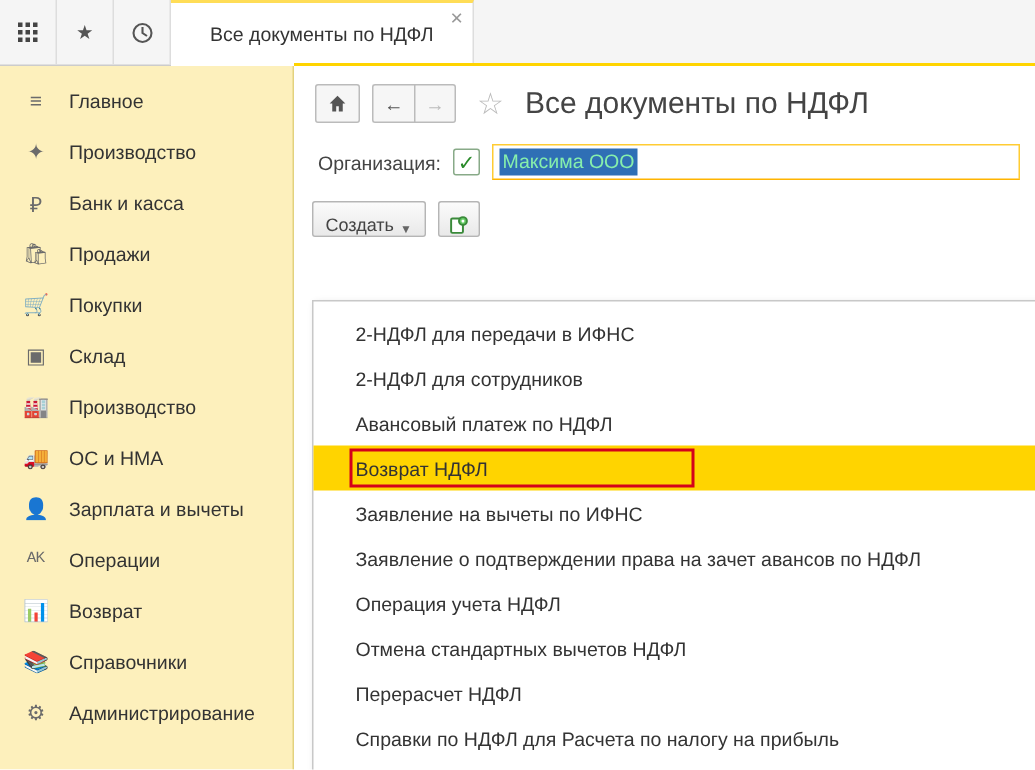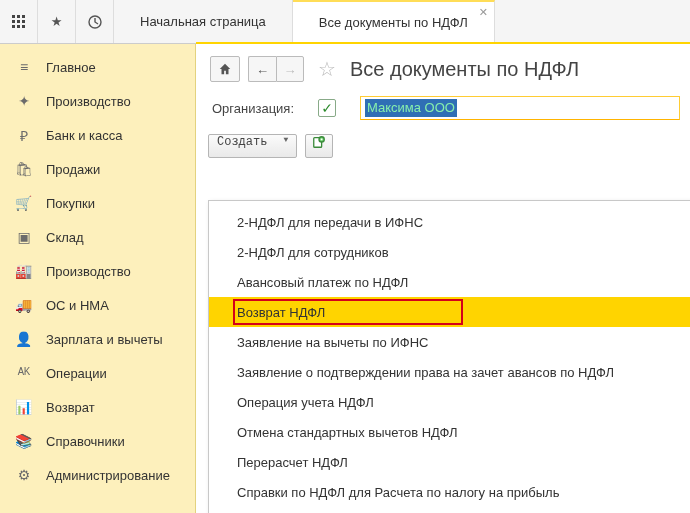--- a/index.html
+++ b/index.html
@@ -24,28 +24,28 @@
   .heading { display: flex; align-items: center; gap: 8px; margin-bottom: 14px; padding-left: 4px; }
   .navbtn { width: 28px; height: 26px; border: 1px solid #bbb; background: #f6f6f6; display: inline-flex; align-items: center; justify-content: center; border-radius: 2px; cursor: pointer; color: #555; }
   .navbtn.box { width: 30px; }
   .navbtn.disabled { color: #bbb; cursor: default; }
   .navgroup { display: inline-flex; }
   .navgroup .navbtn:first-child { border-right: none; border-radius: 2px 0 0 2px; }
   .navgroup .navbtn:last-child { border-radius: 0 2px 2px 0; }
   .star-big { font-size: 20px; color: #bbb; margin: 0 6px 0 6px; cursor: pointer; }
   .title { font-size: 20px; color: #444; }
 
-  .orgrow { display: flex; align-items: center; gap: 24px; padding-left: 6px; margin-bottom: 14px; }
+  .orgrow { display: flex; align-items: center; gap: 8px; padding-left: 6px; margin-bottom: 14px; }
   .orgrow label { color: #444; }
   .chk { width: 18px; height: 18px; border: 1px solid #8a8; display: inline-flex; align-items: center; justify-content: center; color: #2a8a2a; font-size: 14px; border-radius: 2px; }
   .orginput { flex: 1; height: 24px; border: 1px solid #ffcc33; border-bottom: 1px solid #ffb400; padding: 2px 4px; background: #fff; }
   .orginput .val { display: inline-block; color: #86efac; background: #2f6fb5; padding: 0 2px; line-height: 18px; }
 
   .toolbar { display: flex; align-items: center; gap: 8px; padding-left: 2px; }
-  .btn { height: 24px; border: 1px solid #b5b5b5; background: linear-gradient(#fbfbfb, #e9e9e9); padding: 0 8px; display: inline-flex; align-items: flex-start; font-size: 12px; color: #444; border-radius: 2px; cursor: pointer; gap: 16px; font-family: Liberation Mono, monospace; }
+  .btn { height: 24px; border: 1px solid #b5b5b5; background: linear-gradient(#fbfbfb, #e9e9e9); padding: 0 8px; display: inline-flex; align-items: flex-end; font-size: 12px; color: #444; border-radius: 2px; cursor: pointer; gap: 4px; }
   .btn.icon-only { width: 28px; padding: 0; justify-content: center; color: #3a8a3a; }
   .caret { font-size: 8px; color: #666; }
 
   
   .dropdown { position: absolute; left: 12px; top: 156px; width: 488px; background: #fff; border: 1px solid #c8c8c8; box-shadow: 2px 2px 5px rgba(0,0,0,.15); padding: 6px 0; }
   .dditem { height: 30px; display: flex; align-items: center; padding: 0 28px; cursor: pointer; font-size: 13px; color: #333; }
   .dditem.hl { background: #ffd400; position: relative; }
   .dditem.hl::before { content: ""; position: absolute; left: 24px; top: 2px; right: 232px; bottom: 2px; border: 2px solid #d4001a; pointer-events: none; }
 
   svg { display: block; }
@@ -70,23 +70,20 @@
       </svg>
   </div>
   <div class="appbtn">★</div>
   <div class="appbtn">
     <svg width="16" height="16" viewBox="0 0 16 16" fill="none" stroke="#555" stroke-width="1.4">
         <circle cx="8" cy="8" r="6"></circle>
         <path d="M8 4v4l3 2"></path>
       </svg>
   </div>
   <div class="tabs">
-    <div class="tab">
-      <span>Начальная страница</span>
-    </div>
     <div class="tab active">
       <span>Все документы по НДФЛ</span>
       <span class="close">✕</span>
     </div>
   </div>
 </div>
 
 <div class="body">
   <div class="sidebar">
     <div class="sideitem">

